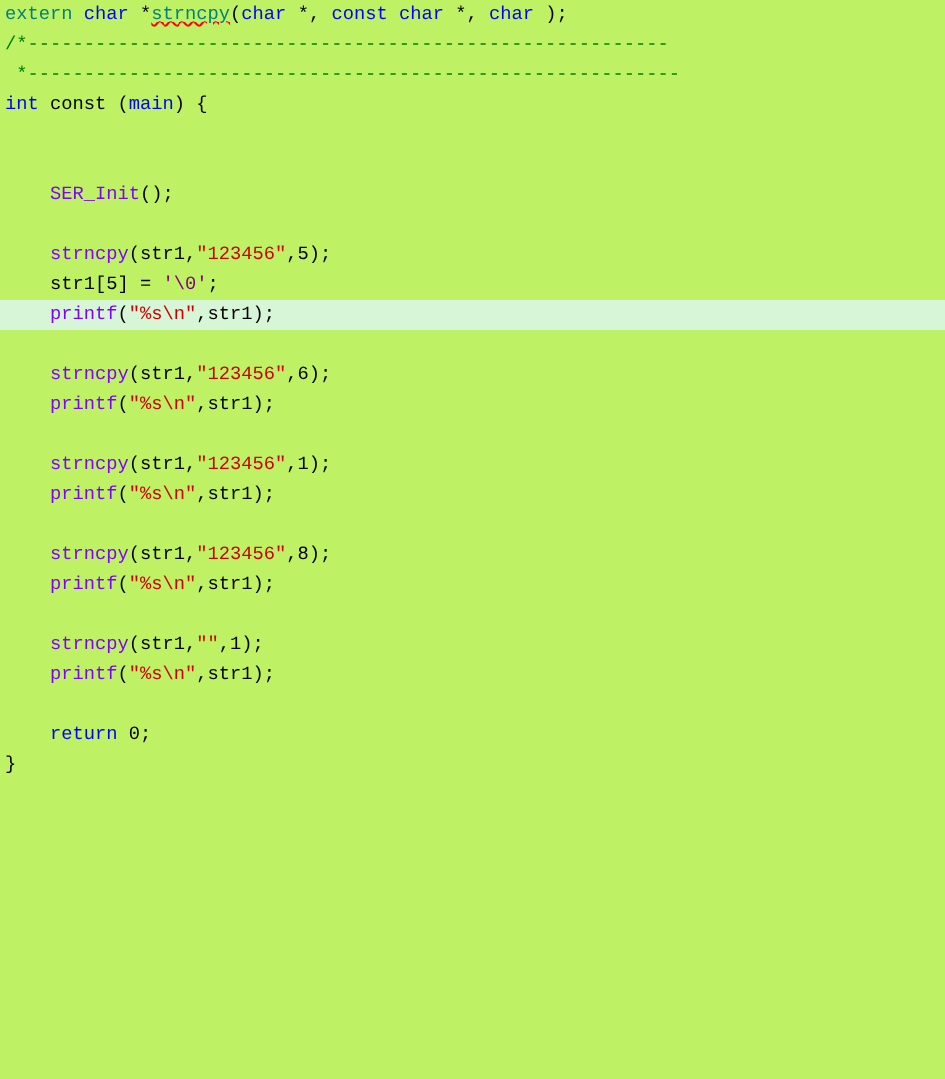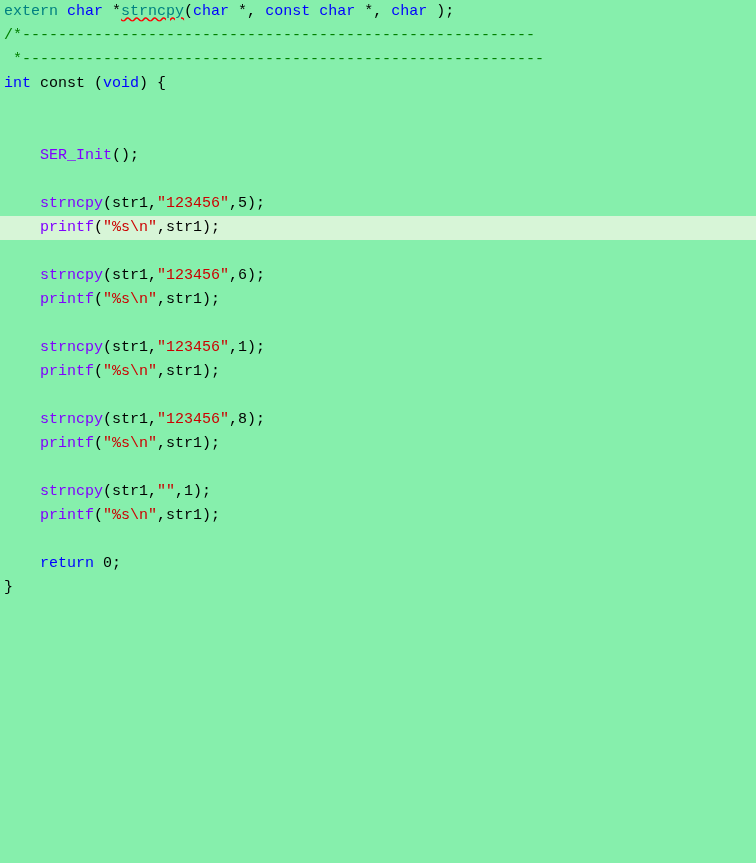--- a/index.html
+++ b/index.html
@@ -13,21 +13,21 @@
       font-family: 'Courier New', Courier, monospace;
       font-size: 15px;
       line-height: 1.6;
       color: #000000;
       width: 756px;
       min-height: 863px;
       overflow-x: auto;
     }
 
     .code-container {
-      background-color: #86efac;
+      background-color: #bef264;
       padding: 0;
       width: 100%;
       min-height: 863px;
     }
 
     .code-line {
       display: block;
       padding: 0 4px;
       white-space: pre;
       min-height: 1.6em;
@@ -58,33 +58,34 @@
 
 <div class="code-container">
 
   <span class="code-line"><span class="kw-teal">extern</span><span class="plain"> </span><span class="kw-blue">char</span><span class="plain"> *</span><span class="fn-teal underline-red">strncpy</span><span class="plain">(</span><span class="kw-blue">char</span><span class="plain"> *, </span><span class="kw-blue">const</span><span class="plain"> </span><span class="kw-blue">char</span><span class="plain"> *, </span><span class="kw-blue">char</span><span class="plain"> );</span></span>
 
   <span class="code-line"><span class="comment-green">/*---------------------------------------------------------</span></span>
 
 
   <span class="code-line"><span class="comment-green"> *----------------------------------------------------------</span></span>
 
-  <span class="code-line"><span class="kw-blue">int</span><span class="plain"> const (</span><span class="kw-blue">void</span><span class="plain">) {</span></span>
+  <span class="code-line"><span class="kw-blue">int</span><span class="plain"> const (</span><span class="kw-blue">main</span><span class="plain">) {</span></span>
 
   <span class="code-line"> </span>
 
 
   <span class="code-line"> </span>
 
   <span class="code-line"><span class="plain">    </span><span class="fn-purple">SER_Init</span><span class="plain">();</span></span>
 
   <span class="code-line"> </span>
 
   <span class="code-line"><span class="plain">    </span><span class="fn-purple">strncpy</span><span class="plain">(str1,</span><span class="str-red">"123456"</span><span class="plain">,5);</span></span>
 
+  <span class="code-line"><span class="plain">    str1[5] = </span><span class="char-str">'\0'</span><span class="plain">;</span></span>
 
   <span class="code-line highlighted"><span class="plain">    </span><span class="fn-purple">printf</span><span class="plain">(</span><span class="str-red">"%s\n"</span><span class="plain">,str1);</span></span>
 
   <span class="code-line"> </span>
 
   <span class="code-line"><span class="plain">    </span><span class="fn-purple">strncpy</span><span class="plain">(str1,</span><span class="str-red">"123456"</span><span class="plain">,6);</span></span>
 
 
   <span class="code-line"><span class="plain">    </span><span class="fn-purple">printf</span><span class="plain">(</span><span class="str-red">"%s\n"</span><span class="plain">,str1);</span></span>
 

